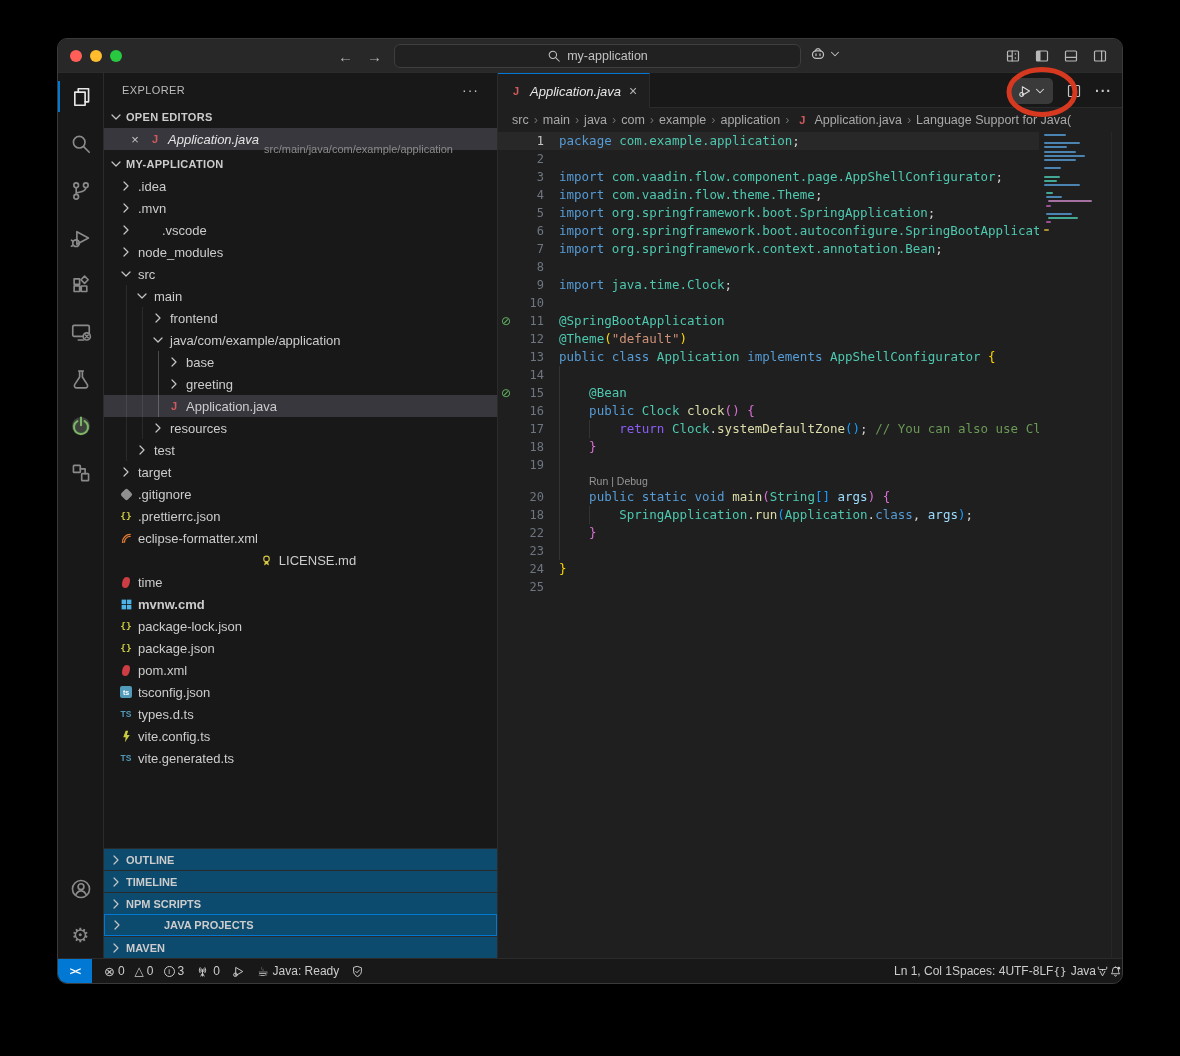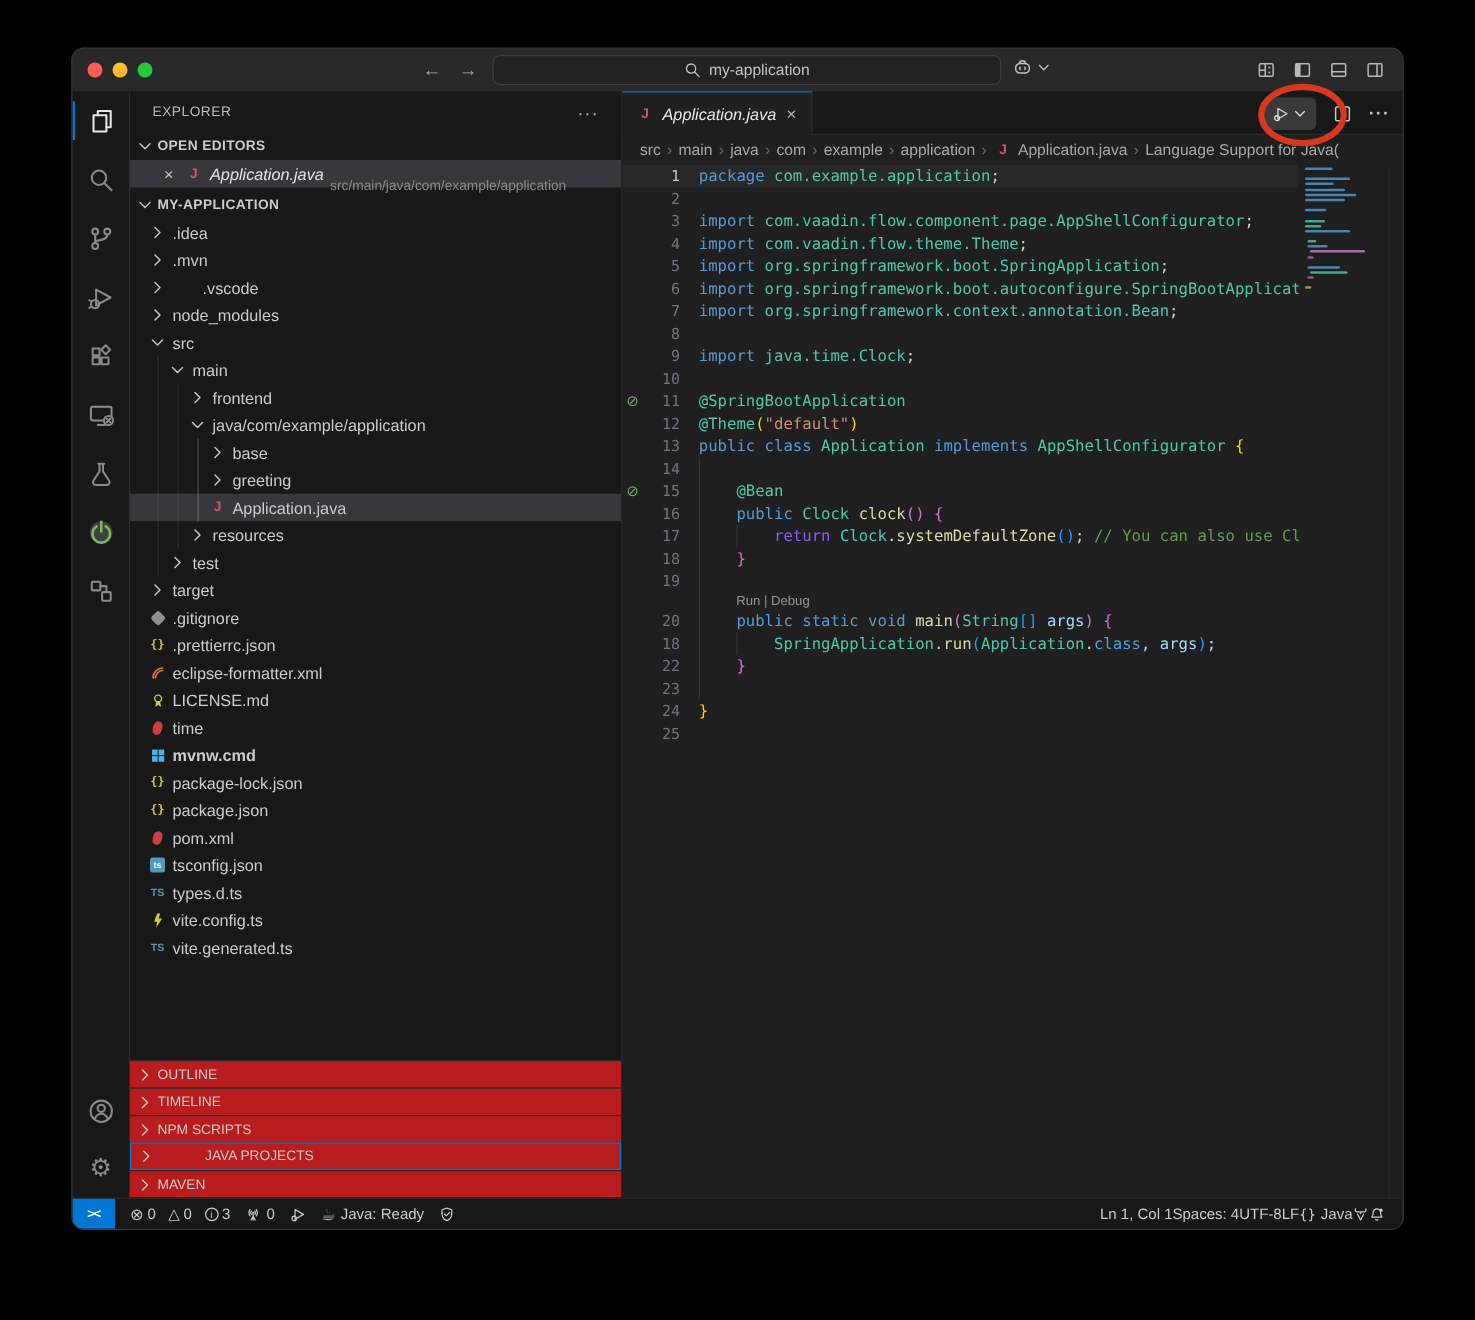--- a/index.html
+++ b/index.html
@@ -57,21 +57,21 @@
   .tslot { width:16px; height:16px; flex:0 0 16px; display:flex; align-items:center; justify-content:center; }
   .tslot svg { width:16px; height:16px; color:#c5c5c5; }
   .tlabel { margin-left:4px; }
   .tguide { position:absolute; width:1px; background:rgba(255,255,255,.08); }
   .tguide.activeg { background:rgba(255,255,255,.22); }
   .ficon { width:16px; height:16px; display:flex; align-items:center; justify-content:center;
     font-weight:700; font-size:10px; line-height:1; }
   .ficon svg { width:13px; height:13px; }
   .sb-panels { position:absolute; left:0; right:0; bottom:0; }
   .sb-panel { height:22px; border-top:1px solid #2a2a2a; display:flex; align-items:center; gap:2px;
-    padding-left:4px; font-size:11px; font-weight:400; color:#cccccc; cursor:pointer; background:#b91c1c; }
+    padding-left:4px; font-size:11px; font-weight:700; color:#cccccc; cursor:pointer; background:#0c4a6e; }
   .sb-panel svg { width:16px; height:16px; }
   .sb-panel.focused { border:1px solid #0078d4;gap:39px; }
 
   
   .editor { position:relative; flex:1 1 auto; background:#1f1f1f; min-width:0; }
   .tabbar { position:absolute; left:0; right:0; top:0; height:35px; background:#181818; border-bottom:1px solid #2b2b2b; display:flex; }
   .tab { height:35px; padding:0 10px; background:#1f1f1f; border-top:1.5px solid #0078d4; border-right:1px solid #2b2b2b;
     display:flex; align-items:center; gap:6px; cursor:pointer; }
   .tab-label { font-size:13px; font-style:italic; color:#e7e7e7; }
   .tab-close { color:#b5b5b5; font-size:14px; padding:0 2px; }
@@ -97,21 +97,21 @@
   .tk-va{color:#9cdcfe} .tk-b1{color:#ffd700} .tk-b2{color:#da70d6} .tk-b3{color:#179fff} .tk-pl{color:#d4d4d4}
   .minimap { position:absolute; left:543px; top:2px; width:70px; height:140px; cursor:pointer; }
   .mmbar { position:absolute; height:2px; border-radius:1px; opacity:.8; }
   .mm-edge { position:absolute; left:613px; top:0; bottom:0; width:13px; border-left:1px solid rgba(255,255,255,.04); }
   .annotation { position:absolute; left:506px; top:-8px; width:76px; height:54px; pointer-events:none; z-index:40; }
 
   
   .statusbar { height:25px; flex:0 0 25px; background:#181818; border-top:1px solid #2b2b2b;
     display:flex; align-items:center; font-size:12px; color:#cccccc; }
   .sb-left { display:flex; align-items:center; height:100%; }
-  .sb-right { margin-left:auto; display:flex; align-items:center; padding-right:14px; height:100%; }
+  .sb-right { margin-left:auto; display:flex; align-items:center; height:100%; }
   .remote-chip { width:34px; height:100%; color:#fff; display:flex; align-items:center; justify-content:center;
     font-weight:700; font-size:10.5px; letter-spacing:-1px; cursor:pointer; }
   .st-item { display:flex; align-items:center; gap:4px; margin-left:12px; cursor:pointer; }
   .sb-right .st-item { margin-left:0; }
   .st-item svg { width:13px; height:13px; }
   .prob { display:flex; align-items:center; gap:3px; }
   .prob + .prob { margin-left:6px; }
   .info-circ { width:11px; height:11px; border:1px solid #cccccc; border-radius:50%; font-size:8px;
     line-height:10px; text-align:center; display:inline-block; }
   .glyph13 { font-size:13px; line-height:1; }
@@ -419,21 +419,21 @@
             <span class="tslot">
               <span class="ficon">
                 <svg viewBox="0 0 16 16" width="12" height="12" fill="none" stroke="#e37933" stroke-width="1.5" stroke-linecap="round">
                   <path d="M3 12.5a9.5 9.5 0 019.5-9.5M5.5 12.5a7 7 0 017-7"></path>
                   <circle cx="3.6" cy="12.4" r="1.1" fill="#e37933" stroke="none"></circle>
                 </svg>
               </span>
             </span>
             <span class="tlabel">eclipse-formatter.xml</span>
           </div>
-          <div class="trow" style="padding-left: 14px;">
+          <div class="trow" style="padding-left: 14px; justify-content: center;">
             <span class="tslot">
               <span class="ficon">
                 <svg viewBox="0 0 16 16" width="12" height="12">
                   <circle cx="8" cy="6" r="3.4" fill="none" stroke="#d4c543" stroke-width="1.4"></circle>
                   <path d="M6.2 8.8L5 14l3-1.8L11 14l-1.2-5.2" fill="#d4c543"></path>
                 </svg>
               </span>
             </span>
             <span class="tlabel">LICENSE.md</span>
           </div>

